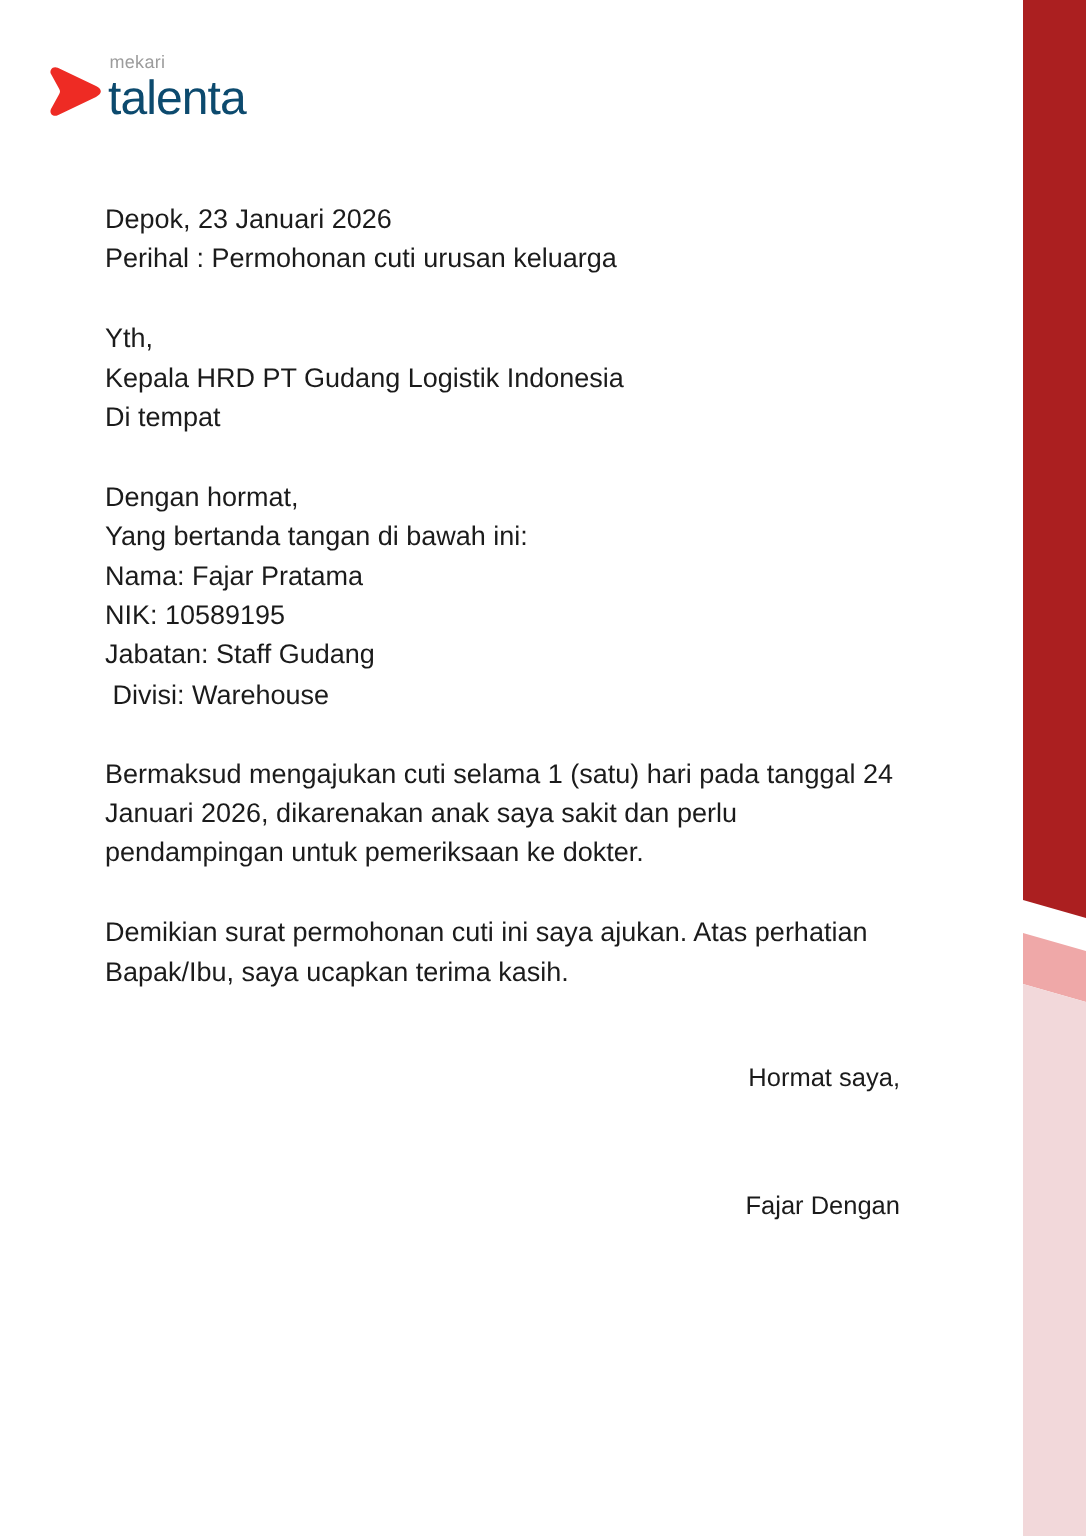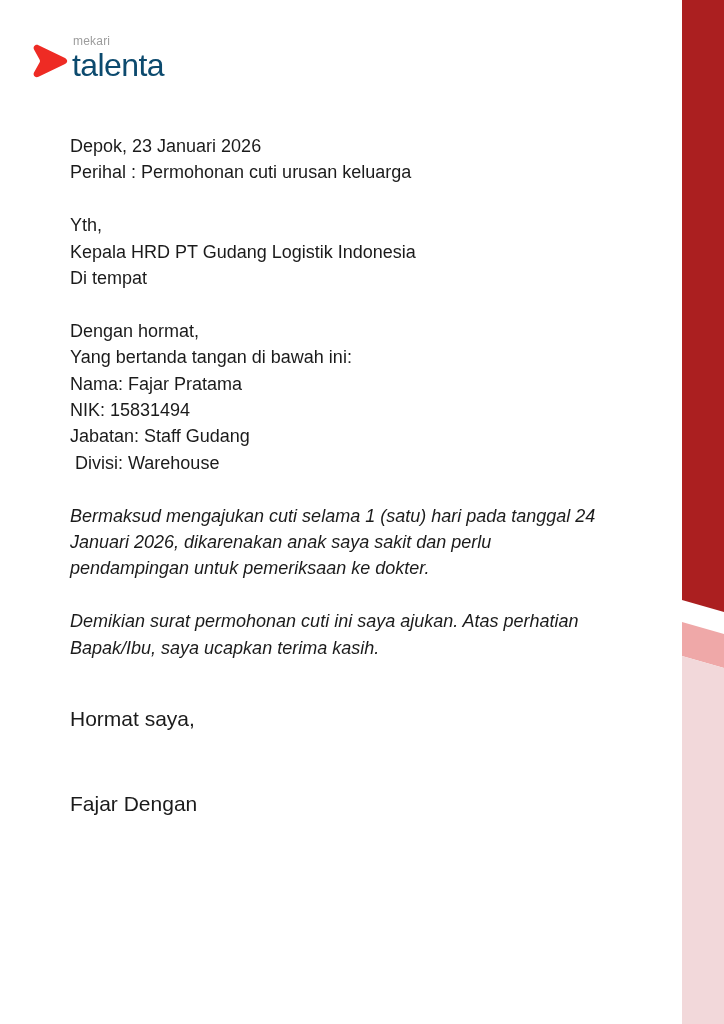--- a/index.html
+++ b/index.html
@@ -84,35 +84,35 @@
     line-height: 26.4px;
     color: #1b1b1b;
     margin: 0;
     white-space: pre-wrap;
   }
   .para + .para {
     margin-top: 26.4px;
   }
   .para-wide {
     width: 536px;
-    font-style: italic;
   }
 
   .sign-block {
     position: absolute;
     left: 70px;
     top: 706px;
     width: 546px;
   }
   .sign-line {
     font-family: "Liberation Sans", sans-serif;
-    font-size: 21px;
+    font-size: 17px;
     line-height: 26.4px;
     color: #1b1b1b;
     margin: 0;
+    text-align: right;
     padding-right: 16px;
   }
   .sign-gap {
     height: 59px;
   }
 </style>
 </head>
 <body>
 
 <div class="page">
@@ -135,21 +135,21 @@
 
   <div class="letter">
     <p class="para">Depok, 23 Januari 2026
 Perihal : Permohonan cuti urusan keluarga</p>
     <p class="para">Yth,
 Kepala HRD PT Gudang Logistik Indonesia
 Di tempat</p>
     <p class="para">Dengan hormat,
 Yang bertanda tangan di bawah ini:
 Nama: Fajar Pratama
-NIK: 15831494
+NIK: 10589195
 Jabatan: Staff Gudang
  Divisi: Warehouse</p>
     <p class="para para-wide">Bermaksud mengajukan cuti selama 1 (satu) hari pada tanggal 24 Januari 2026, dikarenakan anak saya sakit dan perlu pendampingan untuk pemeriksaan ke dokter.</p>
     <p class="para para-wide">Demikian surat permohonan cuti ini saya ajukan. Atas perhatian Bapak/Ibu, saya ucapkan terima kasih.</p>
   </div>
 
   <div class="sign-block">
     <p class="sign-line">Hormat saya,</p>
     <div class="sign-gap"></div>
     <p class="sign-line">Fajar Dengan</p>

